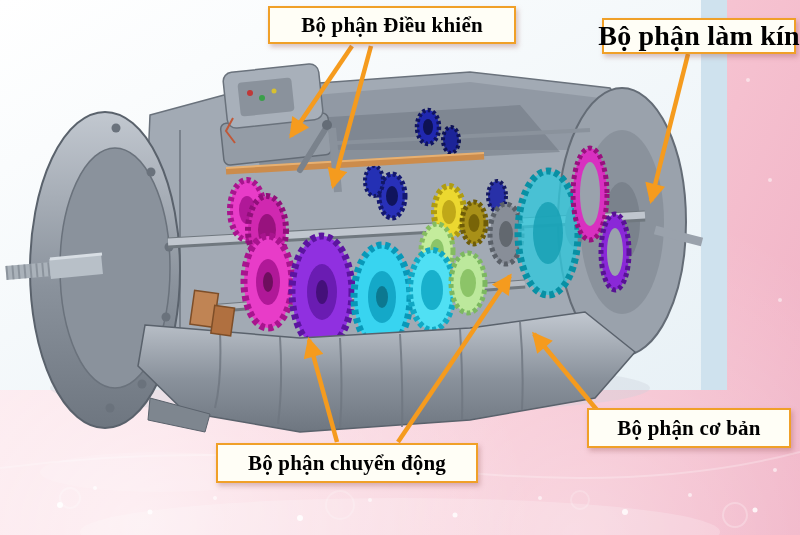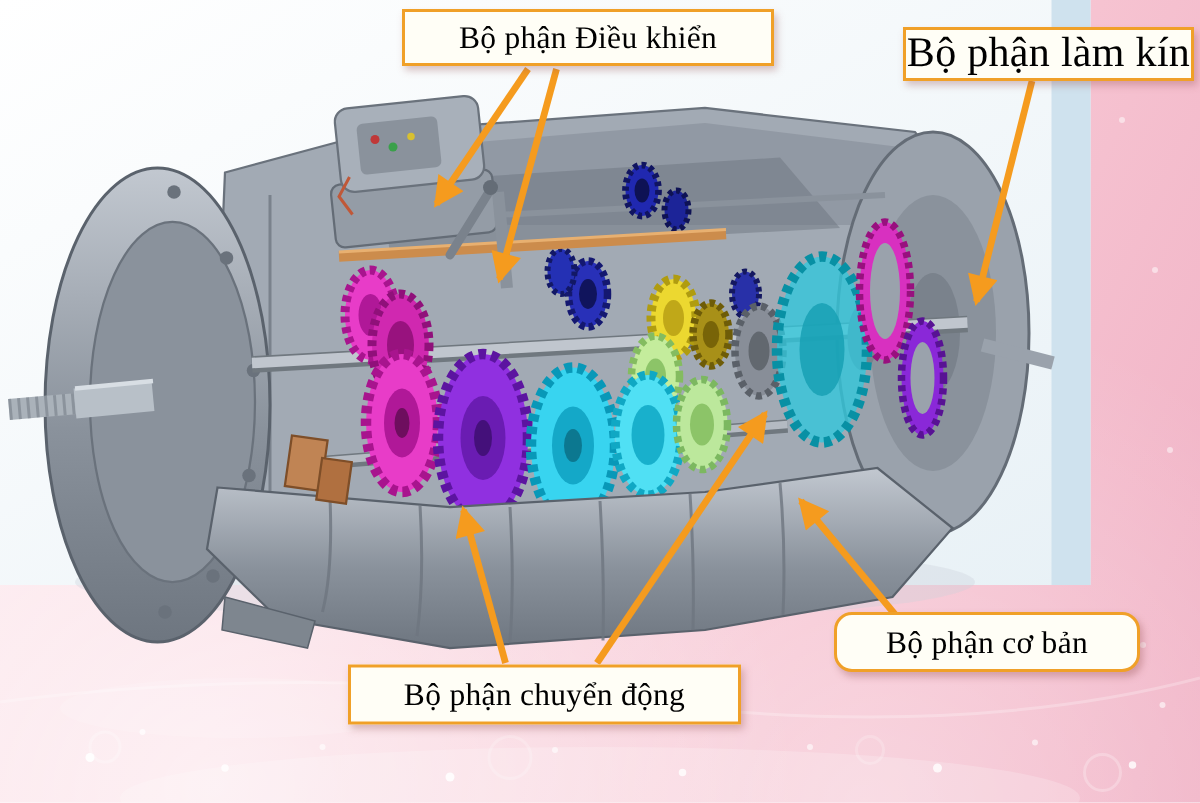--- a/index.html
+++ b/index.html
@@ -9,28 +9,28 @@
     background:
       radial-gradient(ellipse at 18% 98%, rgba(255,255,255,.55), transparent 42%),
       radial-gradient(ellipse at 72% 100%, rgba(255,255,255,.35), transparent 45%),
       linear-gradient(115deg,#fdf0f3 0%,#fbdde5 35%,#f6c3d1 70%,#f0b0c4 100%);
   }
   .scene{position:absolute;inset:0;}
   svg.art{position:absolute;left:0;top:0;}
   .label{
     position:absolute;display:flex;align-items:center;justify-content:center;
     background:#fffef6;border:2px solid #f0a028;color:#000;
-    font-weight:400;font-size:21px;line-height:1;letter-spacing:.2px;
+    font-weight:700;font-size:21px;line-height:1;letter-spacing:.2px;
     box-shadow:2px 3px 5px rgba(150,80,80,.35);
     white-space:nowrap;
   }
   .label-control{left:268px;top:6px;width:244px;height:34px;}
   .label-seal{left:602px;top:18px;width:190px;height:32px;font-size:28px;}
-  .label-motion{left:232px;top:443px;width:258px;height:36px;text-align:right;}
-  .label-base{left:556px;top:408px;width:200px;height:36px;border-radius:12px;}
+  .label-motion{left:216px;top:443px;width:258px;height:36px;text-align:right;}
+  .label-base{left:587px;top:408px;width:200px;height:36px;}
 </style>
 </head>
 <body>
 
 <div class="scene">
 
   <svg class="art" width="800" height="535" viewBox="0 0 800 535">
     <defs>
       <linearGradient id="metal" x1="0" y1="0" x2="0" y2="1">
         <stop offset="0" stop-color="#c2c8d0"></stop>

